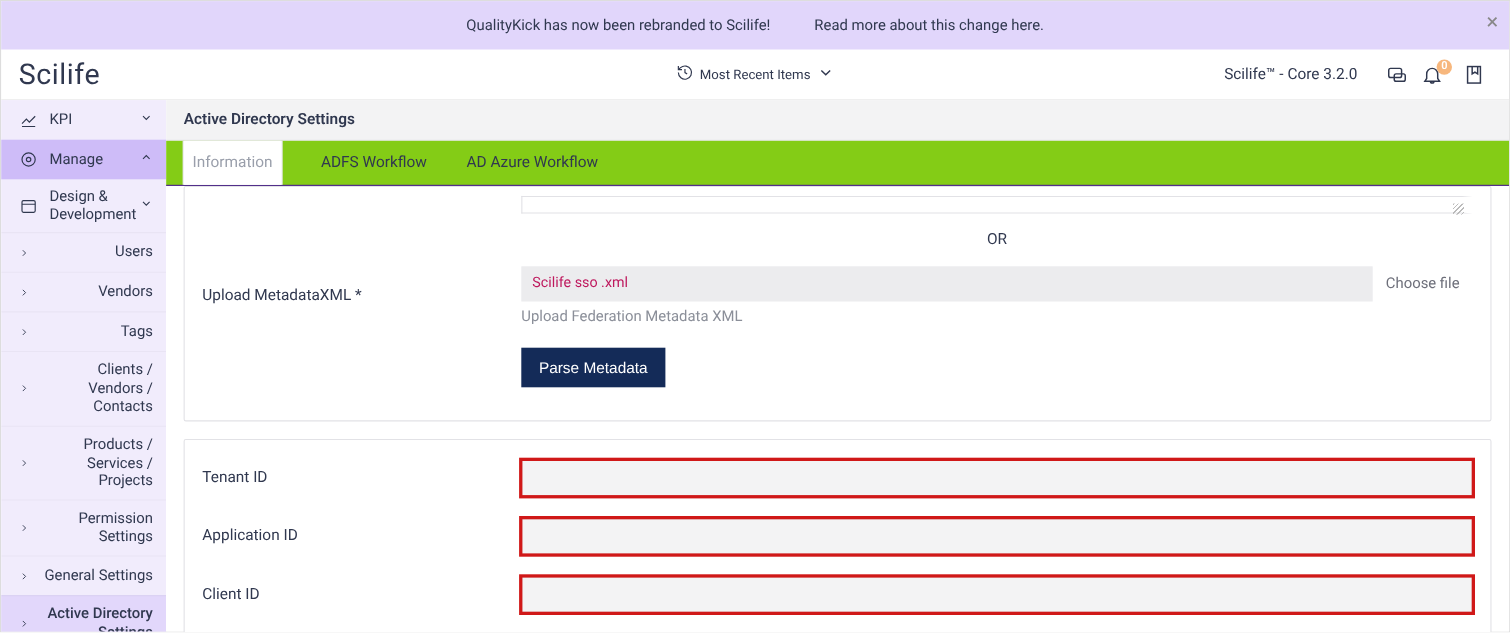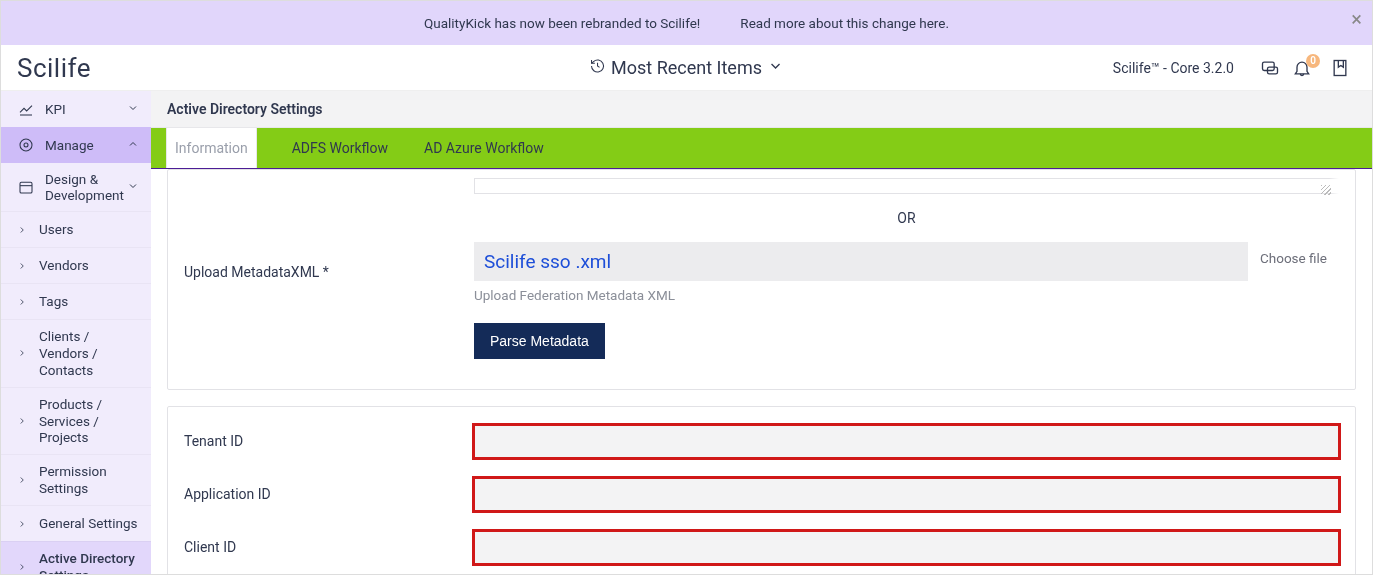--- a/index.html
+++ b/index.html
@@ -7,21 +7,21 @@
   .viewport { width:1373px; height:575px; overflow:hidden; position:relative; border:1px solid #ddd; }
 
   
   .banner { background:#e1d6fb; height:44px; display:flex; align-items:center; justify-content:center; position:relative; font-size:13.5px; color:#30384f;gap:40px;}
   .banner a { color:#30384f; cursor:pointer;}
   .banner .close { position:absolute; right:10px; top:8px; font-size:20px; color:#888; cursor:pointer; line-height:1;}
 
   
   .topbar { height:46px; display:flex; align-items:center; border-bottom:1px solid #efefef; padding:0 16px; }
   .brand { font-size:26px; font-weight:400; letter-spacing:0.5px; color:#30384f; margin-right:auto;}
-  .recent { display:flex; align-items:center; gap:6px; color:#30384f; font-size:18px; position:absolute; left:50%; transform:translateX(-50%);}
+  .recent { display:flex; align-items:center; gap:6px; color:#30384f; font-size:12px; position:absolute; left:50%; transform:translateX(-50%);}
   .recent svg { width:16px; height:16px; }
   .spacer { flex:1; }
   .version { color:#30384f; font-size:14px; margin-right:20px;}
   .topicon { width:32px; display:flex; justify-content:center; align-items:center; position:relative; color:#30384f;}
   .topicon svg { width:20px; height:20px; stroke:#30384f; fill:none; stroke-width:1.6;}
   .notif-badge { position:absolute; top:-4px; right:-2px; background:#f7b77d; color:#fff; font-size:10px; border-radius:50%; width:14px; height:14px; display:flex; align-items:center; justify-content:center; font-weight:600;}
 
   
   .body-row { display:flex; height:485px; }
   .sidebar { width:150px; background:#f1ecfc; overflow:hidden; }
@@ -29,42 +29,42 @@
   .side-item.top-level { }
   .side-item.top-level .label { margin-left:10px; flex:1;}
   .side-item .icon { width:18px; display:flex; align-items:center; justify-content:center;}
   .side-item .icon svg { width:16px; height:16px; stroke:#30384f; fill:none; stroke-width:1.6;}
   .chev { margin-left:auto; }
   .chev svg { width:12px; height:12px; stroke:#30384f; fill:none; stroke-width:2;}
   .side-item.manage { background:#cebcf8; }
   .side-sub { display:flex; align-items:center; padding:8px 12px 8px 16px; font-size:13.5px; color:#30384f; border-top:1px solid rgba(0,0,0,0.03); min-height:36px;}
   .side-sub .caret { width:18px; display:flex; align-items:center;}
   .side-sub .caret svg { width:10px; height:10px; stroke:#30384f; fill:none; stroke-width:2;}
-  .side-sub .label { margin-left:4px; flex:1; line-height:1.25;}
+  .side-sub .label { margin-left:4px; flex:1; line-height:1.25;text-align:right;}
   .side-sub.active { background:#e2d7fb; color:#30384f; font-weight:500;}
   .side-item.multi { }
   .side-item.multi .label, .side-sub .label { }
 
   
   .main { flex:1; background:#fff; display:flex; flex-direction:column; overflow:hidden;}
   .page-title-bar { background:#f3f3f4; padding:10px 16px; font-weight:600; font-size:14px; color:#30384f; border-bottom:1px solid #e7e7ea; }
   .tabs { display:flex; padding:0 16px; gap:36px; border-bottom:1px solid #4c1d95; background:#84cc16; position:relative;}
   .tab { padding:12px 0; font-size:14px; color:#30384f; cursor:pointer;}
   .tab.active { color:#9a9fab; box-shadow: 1px 0 0 #e7e7ea, -1px 0 0 #e7e7ea; padding-left:8px; padding-right:8px; background:#fff;}
 
   .content-scroll { padding:0 16px 16px 16px; overflow:auto; flex:1;}
   .panel { border:1px solid #e2e2e6; border-radius:2px; background:#fff; padding:8px 16px 20px 16px; margin-bottom:16px;}
   .row { display:flex; align-items:center; padding:10px 0; }
   .row .lab { width:290px; font-size:14px; color:#30384f; padding-right:12px; line-height:1.3;}
   .row .field { flex:1; }
   .ortxt { text-align:center; color:#30384f; font-size:14px; padding:6px 0 6px 290px;}
   .textarea-stub { width:100%; height:16px; border:1px solid #e2e2e6; border-right:10px solid transparent; position:relative; background:#fff;}
   .textarea-stub::after { content:""; position:absolute; right:-2px; bottom:-2px; width:10px; height:10px; background: repeating-linear-gradient(135deg,#bbb 0,#bbb 1px,transparent 1px,transparent 3px);}
   .upload-field { display:flex; }
-  .upload-field .fname { flex:1; background:#ececee; color:#1d4ed8; padding:8px 10px; font-size:19px; }
+  .upload-field .fname { flex:1; background:#ececee; color:#be185d; padding:8px 10px; font-size:13px; }
   .upload-field .choose { padding:8px 12px; color:#6d6f7a; font-size:13.5px;}
   .hint { color:#8b8f99; font-size:13.5px; margin-top:6px;}
   .btn-primary { background:#142b58; color:#fff; border:none; padding:10px 16px; font-size:14px; cursor:pointer;}
   .input-text { width:100%; padding:8px 10px; font-size:13.5px; background:#f3f3f4; border:1px solid #e2e2e6;}
   .hl { outline:3px solid #d01818; outline-offset:-1px;}
 </style>
 </head>
 <body>
 
 <div class="viewport">

